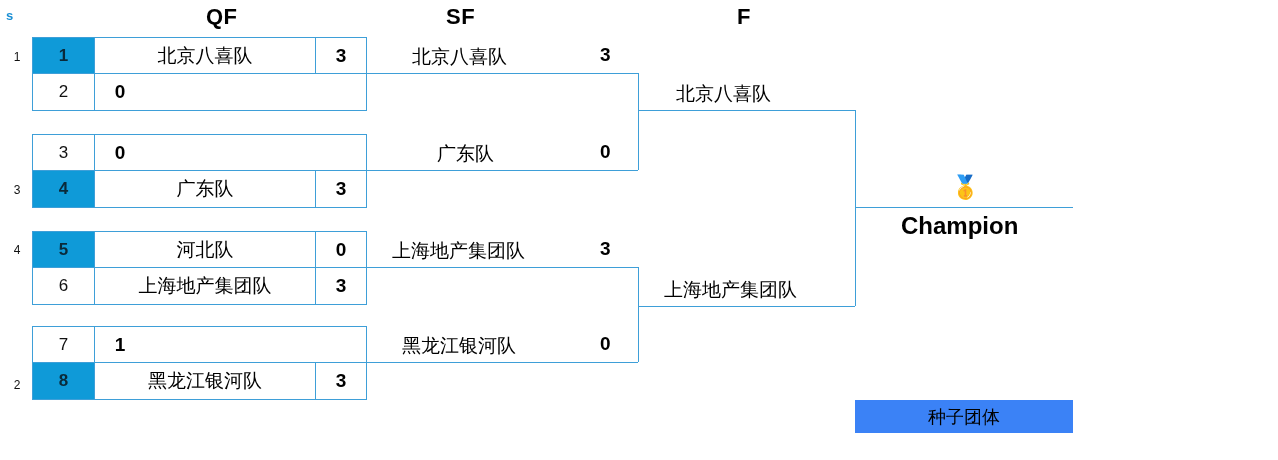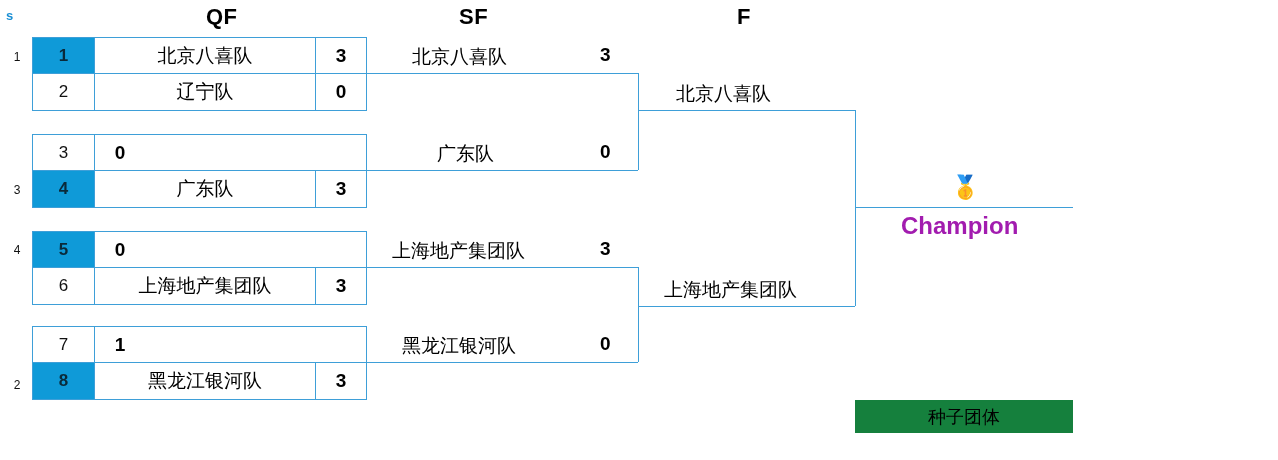--- a/index.html
+++ b/index.html
@@ -137,82 +137,82 @@
   
   .champion-medal {
     position: absolute;
     font-size: 23px;
     line-height: 1;
   }
   .champion-label {
     position: absolute;
     font-size: 24px;
     font-weight: bold;
-    color: #a21caf;
+    color: #000000;
     white-space: nowrap;
   }
 
   
   .legend-box {
     position: absolute;
     left: 855px;
     top: 400px;
     width: 218px;
     height: 33px;
-    background: #15803d;
+    background: #3b82f6;
     display: flex;
     align-items: center;
     justify-content: center;
     font-size: 18px;
     color: #000000;
   }
 </style>
 </head>
 <body>
 
 <div id="bracket-root">
 
   <div class="seed-header">s</div>
   <div class="round-header" style="left:206px; top:4px;">QF</div>
-  <div class="round-header" style="left:459px; top:4px;">SF</div>
+  <div class="round-header" style="left:446px; top:4px;">SF</div>
   <div class="round-header" style="left:737px; top:4px;">F</div>
 
   <div class="seed-index" style="top:50px;">1</div>
   <div class="seed-index" style="top:183px;">3</div>
   <div class="seed-index" style="top:243px;">4</div>
   <div class="seed-index" style="top:378px;">2</div>
 
   <div class="qf-block" style="top:37px;">
     <div class="qf-row top">
       <div class="qf-num seeded">1</div>
       <div class="qf-team">北京八喜队</div>
       <div class="qf-score">3</div>
     </div>
     <div class="qf-row">
       <div class="qf-num">2</div>
-      <div class="qf-team">辽宁队</div>
       <div class="qf-score">0</div>
     </div>
   </div>
 
   <div class="qf-block" style="top:134px;">
     <div class="qf-row top">
       <div class="qf-num">3</div>
       <div class="qf-score">0</div>
     </div>
     <div class="qf-row">
       <div class="qf-num seeded">4</div>
       <div class="qf-team">广东队</div>
       <div class="qf-score">3</div>
     </div>
   </div>
 
   <div class="qf-block" style="top:231px;">
     <div class="qf-row top">
       <div class="qf-num seeded">5</div>
+      <div class="qf-team">河北队</div>
       <div class="qf-score">0</div>
     </div>
     <div class="qf-row">
       <div class="qf-num">6</div>
       <div class="qf-team">上海地产集团队</div>
       <div class="qf-score">3</div>
     </div>
   </div>
 
   <div class="qf-block" style="top:326px;">

